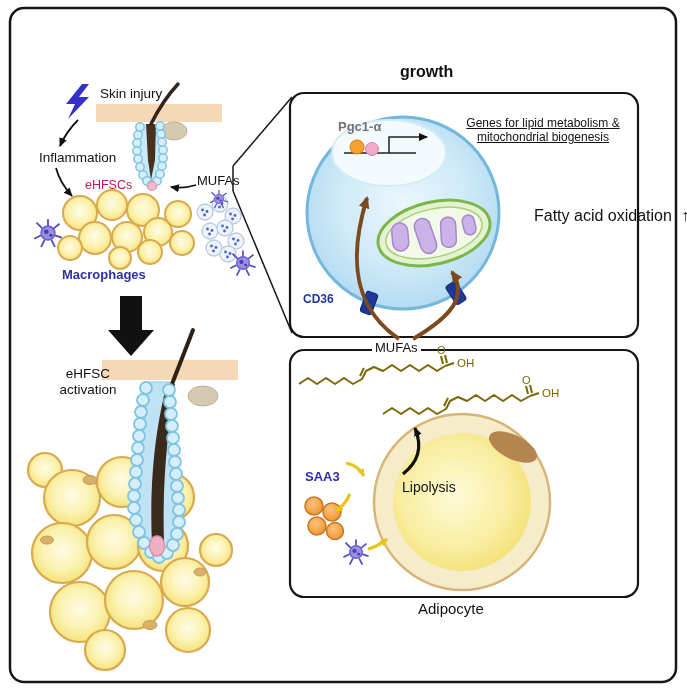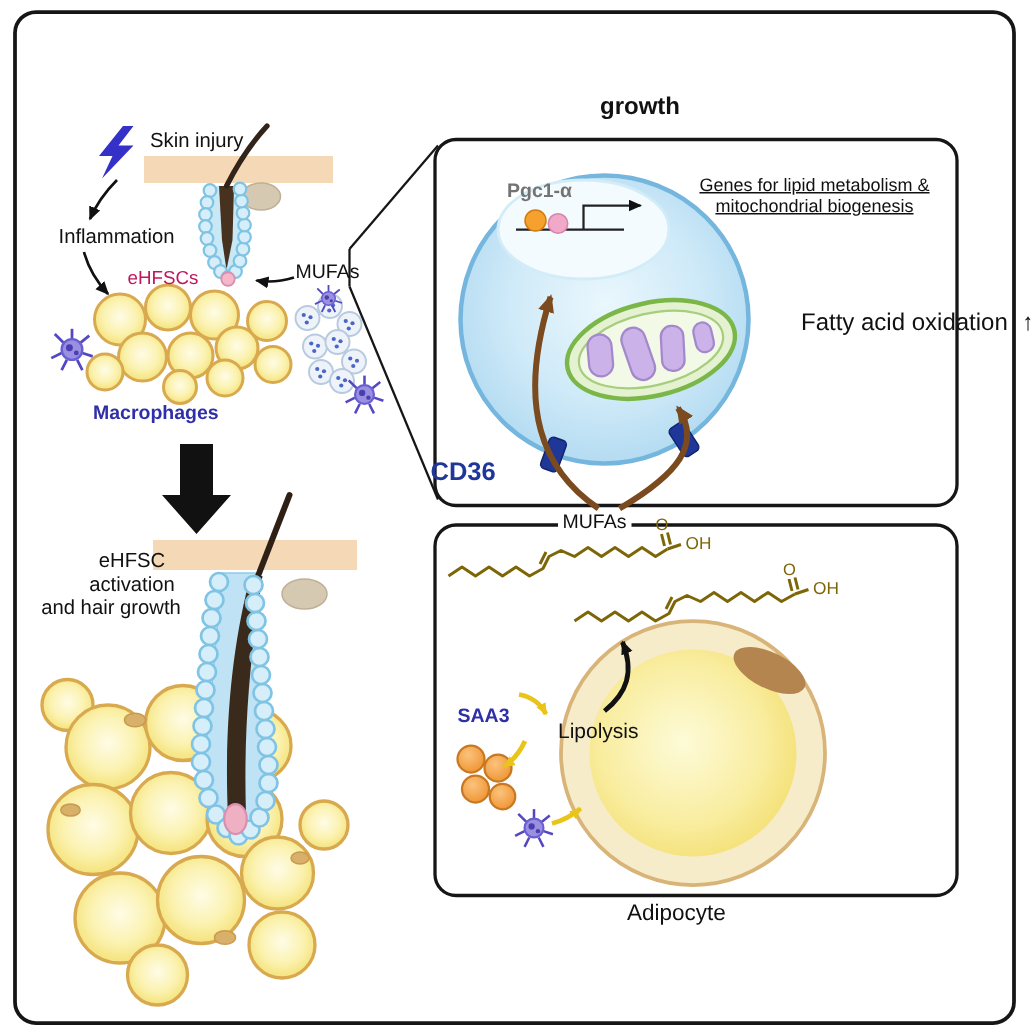--- a/index.html
+++ b/index.html
@@ -285,41 +285,40 @@
 </svg>
 
 <div class="lbl" style="left:100px;top:86px;font-size:13.5px;">Skin injury</div>
 <div class="lbl" style="left:39px;top:150px;font-size:13.5px;">Inflammation</div>
 <div class="lbl cyan" style="left:85px;top:178px;font-size:12.5px;">eHFSCs</div>
 <div class="lbl" style="left:197px;top:174px;font-size:13px;">MUFAs</div>
 <div class="lbl blue" style="left:26px;top:268px;font-size:13px;padding-left:36px;">Macrophages</div>
 
 <div class="lbl center" style="left:12px;top:366px;width:124px;font-size:13.5px;">
   <span style="display:block;padding-left:28px;">eHFSC activation</span>
-  <span style="display:block;">and hair growth</span>
 </div>
 
 <div class="lbl bold" style="left:400px;top:63px;font-size:16px;">growth</div>
 <div class="lbl orange" style="left:338px;top:120px;font-size:13px;">Pgc1-α</div>
 
 <div class="lbl center" style="left:448px;top:117px;width:190px;font-size:12px;text-decoration:underline;">
   <span style="display:block;">Genes for lipid metabolism &amp;</span>
   <span style="display:block;">mitochondrial biogenesis</span>
 </div>
 
 <div class="lbl" style="left:490px;top:207px;font-size:16px;margin-left:44px;">
   <span>Fatty acid oxidation</span>
   <span class="bold" style="margin-left:5px;">↑</span>
 </div>
 
-<div class="lbl navy" style="left:287px;top:293px;font-size:17px;margin-top:12px;">CD36</div>
+<div class="lbl navy" style="left:303px;top:293px;font-size:12px;">CD36</div>
 <div class="lbl bgw" style="left:372px;top:341px;font-size:13px;">MUFAs</div>
 
 <div class="lbl olive" style="left:437px;top:344px;font-size:11px;">O</div>
 <div class="lbl olive" style="left:457px;top:357px;font-size:11.5px;">OH</div>
 <div class="lbl olive" style="left:522px;top:374px;font-size:11px;">O</div>
 <div class="lbl olive" style="left:542px;top:387px;font-size:11.5px;">OH</div>
 
 <div class="lbl blue" style="left:305px;top:470px;font-size:13px;">SAA3</div>
-<div class="lbl" style="left:372px;top:479px;font-size:14px;">Lipolysis</div>
+<div class="lbl" style="left:402px;top:479px;font-size:14px;">Lipolysis</div>
 <div class="lbl bold" style="left:418px;top:600px;font-size:15px;font-weight:normal;">Adipocyte</div>
 
 </div>
 
 </body></html>

